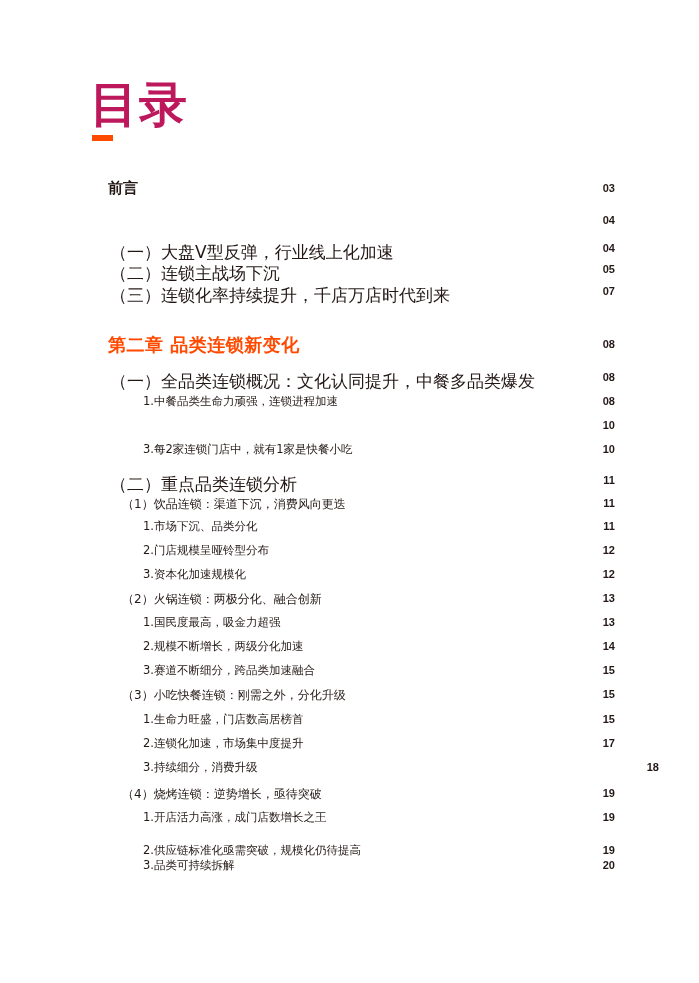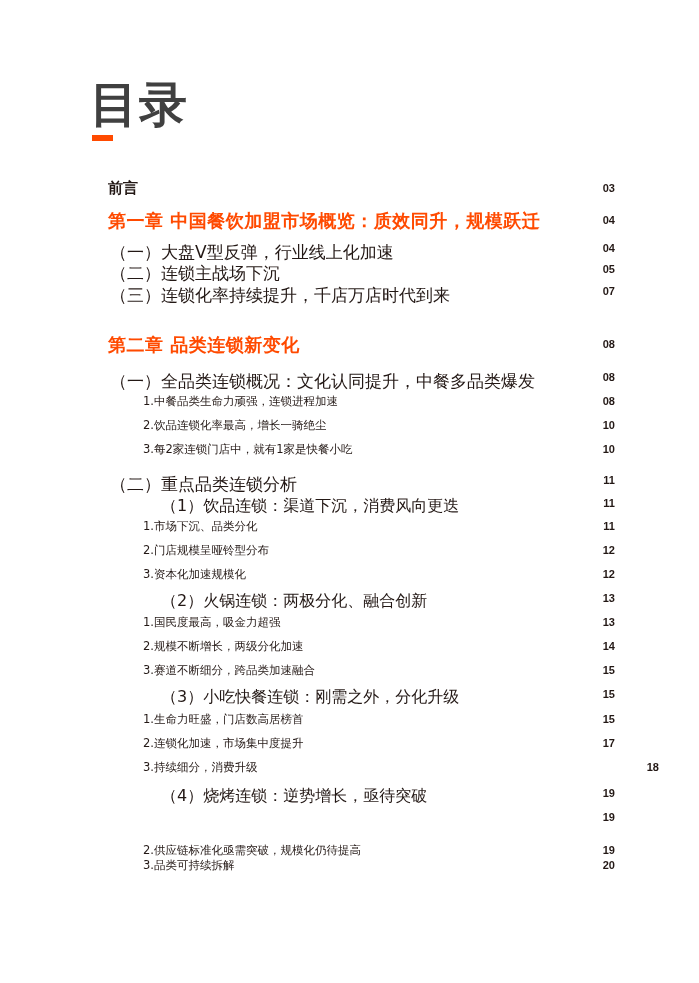--- a/index.html
+++ b/index.html
@@ -2,58 +2,57 @@
 <html><head>
 <meta charset="utf-8">
 <style>
   html, body { margin: 0; padding: 0; }
   body {
     width: 699px; height: 983px; background: #ffffff; position: relative; overflow: hidden;
     font-family: "DejaVu Sans", "Liberation Sans", sans-serif; color: #231815;
   }
   .title {
     position: absolute; left: 90px; top: 78px; font-size: 48px; font-weight: bold;
-    letter-spacing: 1px; color: #404040; line-height: 52px;
+    letter-spacing: 1px; color: #be185d; line-height: 52px;
   }
   .title-bar {
     position: absolute; left: 92px; top: 135px; width: 21px; height: 6px; background: #ff4a00;
   }
   .toc { position: absolute; left: 0; top: 0; width: 699px; }
   .row {
     position: absolute; left: 16px; width: 699px; height: 20px;
   }
   .row .label { position: absolute; white-space: nowrap; }
   .row .page {
     position: absolute; right: 100px; text-align: right; font-weight: bold;
     font-family: Liberation Sans, sans-serif;
   }
   .row.preface .label { left: 92px; font-size: 15px; font-weight: bold; top: 0; }
   .row.preface .page { font-size: 11px; top: 3px; }
   .row.chapter .label { left: 92px; font-size: 18px; font-weight: bold; color: #ff4a00; top: -3px; letter-spacing: 0.5px; }
   .row.chapter .page { font-size: 11px; top: 2px; }
   .row.l1 .label { left: 94px; font-size: 17px; top: 0; }
   .row.l1 .page { font-size: 11px; top: 1px; }
-  .row.l2 .label { left: 106px; font-size: 16px; top: 0; margin-left: 39px; }
+  .row.l2 .label { left: 106px; font-size: 12px; top: 0; }
   .row.l2 .page { font-size: 11px; top: 1px; }
   .row.l3 .label { left: 127px; font-size: 11.5px; top: 0; }
   .row.l3 .page { font-size: 11px; top: 1px; }
 </style>
 </head>
 <body>
 
 <div class="title">目录</div>
 <div class="title-bar"></div>
 
 <div class="toc" id="toc">
     <div class="row preface" style="top: 179px;">
       <span class="label">前言</span>
       <span class="page">03</span>
     </div>
     <div class="row chapter" style="top: 212px;">
-      <span class="label">第一章  中国餐饮加盟市场概览：质效同升，规模跃迁</span>
       <span class="page">04</span>
     </div>
     <div class="row l1" style="top: 241px;">
       <span class="label">（一）大盘V型反弹，行业线上化加速</span>
       <span class="page">04</span>
     </div>
     <div class="row l1" style="top: 262px;">
       <span class="label">（二）连锁主战场下沉</span>
       <span class="page">05</span>
     </div>
@@ -67,21 +66,20 @@
     </div>
     <div class="row l1" style="top: 370px;">
       <span class="label">（一）全品类连锁概况：文化认同提升，中餐多品类爆发</span>
       <span class="page">08</span>
     </div>
     <div class="row l3" style="top: 394px;">
       <span class="label">1.中餐品类生命力顽强，连锁进程加速</span>
       <span class="page">08</span>
     </div>
     <div class="row l3" style="top: 418px;">
-      <span class="label">2.饮品连锁化率最高，增长一骑绝尘</span>
       <span class="page">10</span>
     </div>
     <div class="row l3" style="top: 442px;">
       <span class="label">3.每2家连锁门店中，就有1家是快餐小吃</span>
       <span class="page">10</span>
     </div>
     <div class="row l1" style="top: 473px;">
       <span class="label">（二）重点品类连锁分析</span>
       <span class="page">11</span>
     </div>
@@ -131,20 +129,21 @@
     </div>
     <div class="row l3" style="top: 760px; padding-left: 44px;">
       <span class="label">3.持续细分，消费升级</span>
       <span class="page">18</span>
     </div>
     <div class="row l2" style="top: 786px;">
       <span class="label">（4）烧烤连锁：逆势增长，亟待突破</span>
       <span class="page">19</span>
     </div>
     <div class="row l3" style="top: 810px;">
+      <span class="label">1.开店活力高涨，成门店数增长之王</span>
       <span class="page">19</span>
     </div>
     <div class="row l3" style="top: 834px; margin-top: 9px;">
       <span class="label">2.供应链标准化亟需突破，规模化仍待提高</span>
       <span class="page">19</span>
     </div>
     <div class="row l3" style="top: 858px;">
       <span class="label">3.品类可持续拆解</span>
       <span class="page">20</span>
     </div>

